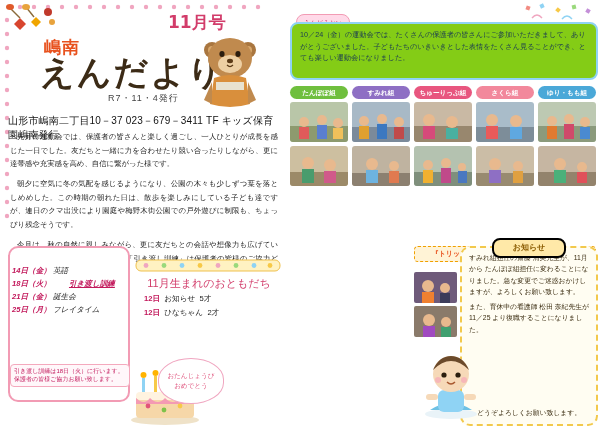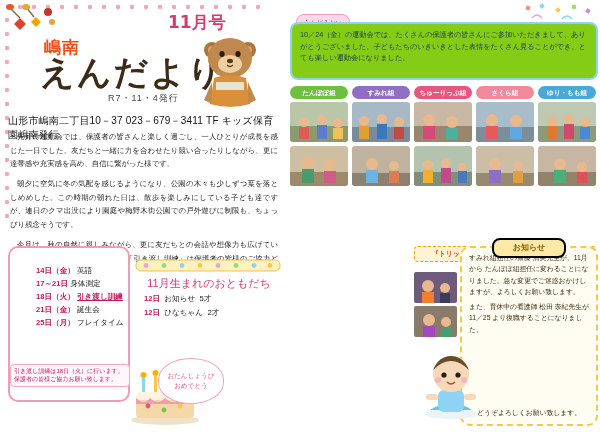--- a/index.html
+++ b/index.html
@@ -35,21 +35,21 @@
 
   
   .body-text{position:absolute;left:10px;top:130px;width:268px;font-size:7.4px;line-height:1.85;color:#222;text-align:justify;}
   .body-text p{margin:0 0 6px 0;text-indent:7px;}
 
   
   .sched{position:absolute;left:8px;top:246px;width:118px;height:152px;
     border:2px solid #f29bb4;border-radius:10px;background:#fff;}
   .sched-title{position:absolute;left:18px;top:240px;width:98px;height:15px;line-height:15px;
     background:#f06292;color:#fff;font-size:8.5px;font-weight:bold;text-align:center;border-radius:8px;}
-  .sched ul{list-style:none;margin:16px 0 0 0;padding:0 0 0 26px;}
+  .sched ul{list-style:none;margin:16px 0 0 0;padding:0 0 0 2px;font-style:italic;}
   .sched li{font-size:7.6px;line-height:1.72;color:#222;}
   .sched li b{color:#c2185b;}
   .sched-note{position:absolute;left:10px;top:364px;width:112px;font-size:6px;color:#c2185b;
     border:1px solid #f4a9bd;border-radius:4px;padding:2px 3px;background:#fff7fa;line-height:1.4;}
 
   
   .cake{position:absolute;left:128px;top:356px;width:74px;height:70px;}
 
   
   .mid{position:absolute;left:130px;top:240px;width:156px;height:193px;}
@@ -195,26 +195,22 @@
       <p>今月は、秋の自然に親しみながら、更に友だちとの会話や想像力も広げていきたいと思います。また、18日の「引き渡し訓練」は保護者の皆様のご協力どうぞよろしくお願い致します。</p>
     </div>
 
     <div class="sched">
       <ul>
         <li>
           <b>14日（金）</b>
           <span>英語</span>
         </li>
         <li>
-          <b>17～21日</b>
-          <span>身体測定</span>
-        </li>
-        <li>
           <b>18日（火）</b>
-          <span style="color:#c2185b;font-weight:bold;text-decoration:underline;">引き渡し訓練</span>
+          <span style="color:#c2185b;font-weight:bold;text-decoration:underline;margin-left:16px;">引き渡し訓練</span>
         </li>
         <li>
           <b>21日（金）</b>
           <span>誕生会</span>
         </li>
         <li>
           <b>25日（月）</b>
           <span>フレイタイム</span>
         </li>
       </ul>

